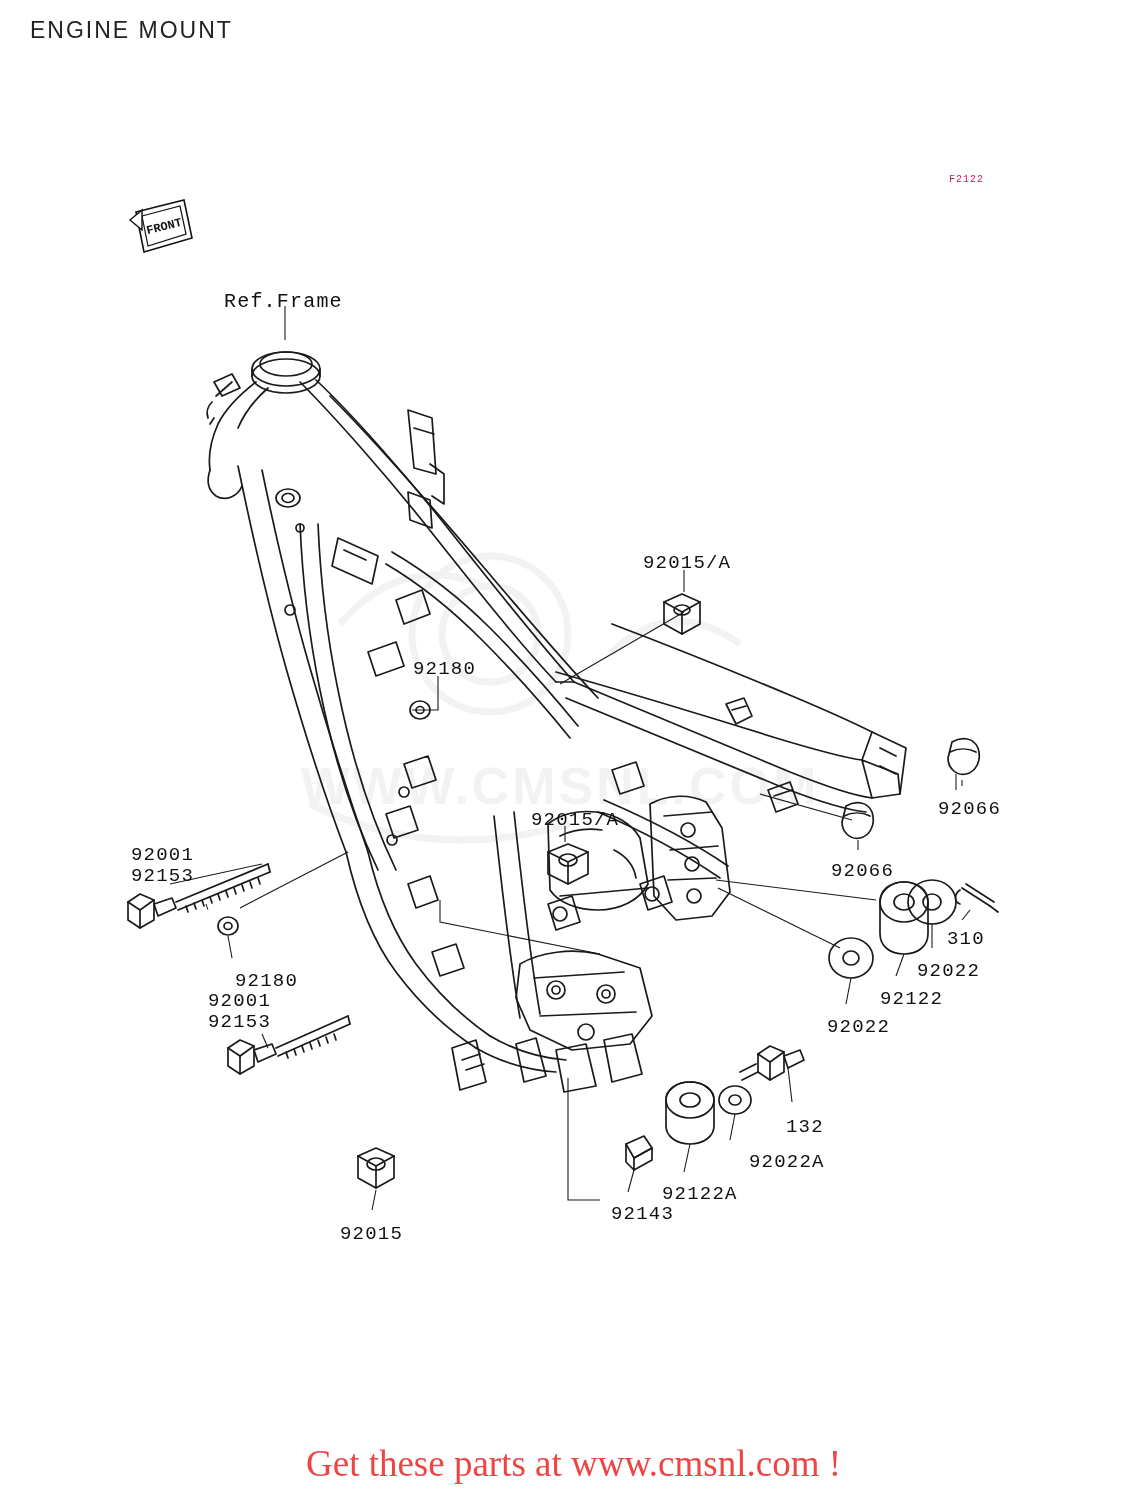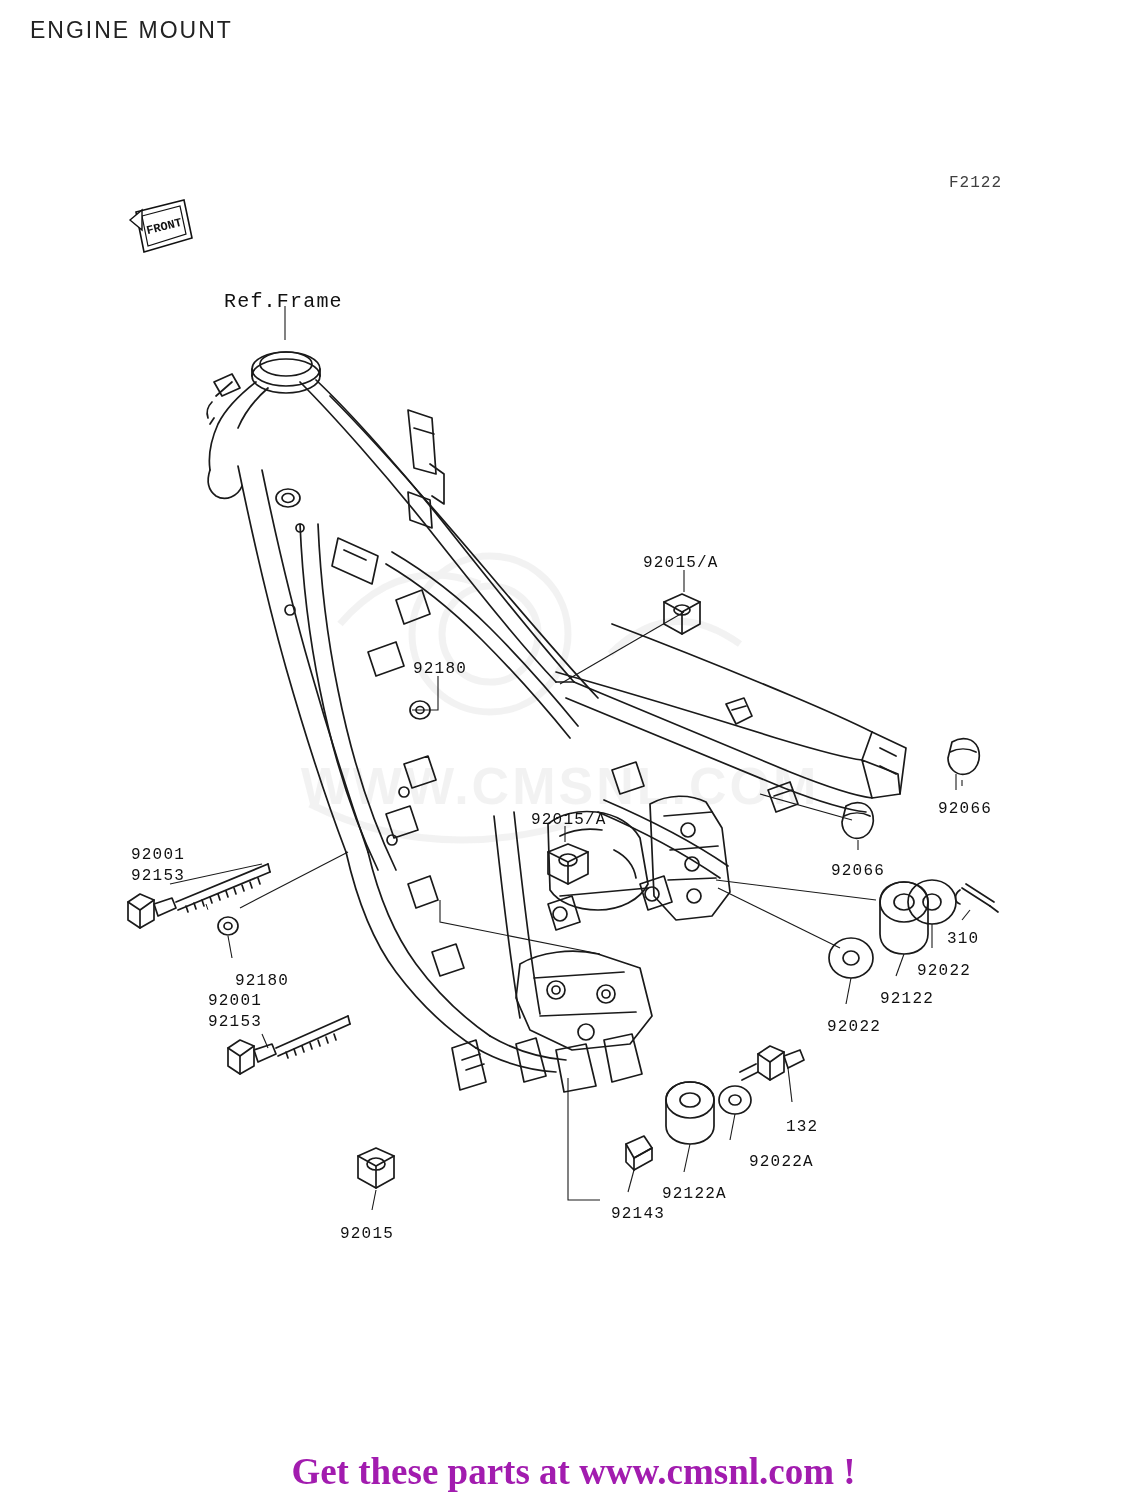--- a/index.html
+++ b/index.html
@@ -28,63 +28,62 @@
     font-size: 23px;
     letter-spacing: 2px;
     color: #222;
     font-family: "Liberation Sans", sans-serif;
     white-space: nowrap;
   }
   .diagram-code {
     position: absolute;
     left: 949px;
     top: 170px;
-    font-size: 16px;
+    font-size: 10px;
     font-family: "Liberation Mono", monospace;
     letter-spacing: 1px;
-    color: #404040;
+    color: #be185d;
   }
   .front-badge {
     position: absolute;
     left: 126px;
     top: 190px;
     width: 72px;
     height: 66px;
   }
   .ref-frame {
     position: absolute;
     left: 224px;
     top: 286px;
     font-size: 20px;
     font-family: "Liberation Mono", monospace;
     letter-spacing: 1.2px;
     color: #111;
     white-space: nowrap;
   }
   .callout {
     position: absolute;
-    font-size: 16px;
+    font-size: 19px;
     font-family: "Liberation Mono", monospace;
     letter-spacing: 1.2px;
     color: #111;
     white-space: nowrap;
     line-height: 20px;
   }
   .footer {
     position: absolute;
     left: 0;
     top: 1438px;
     width: 1147px;
     text-align: center;
     font-family: "Liberation Serif", serif;
-    font-weight: bold;
+    font-weight: normal;
     font-size: 37px;
-    color: #a21caf;
+    color: #ef4444;
     letter-spacing: 0px;
-    margin-top: 8px;
   }
   svg.art {
     position: absolute;
     left: 0; top: 0;
     width: 1147px;
     height: 1500px;
     pointer-events: none;
   }
   .wm {
     position: absolute;

